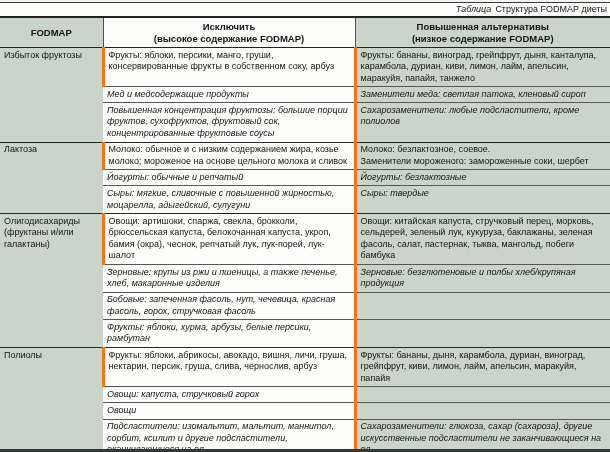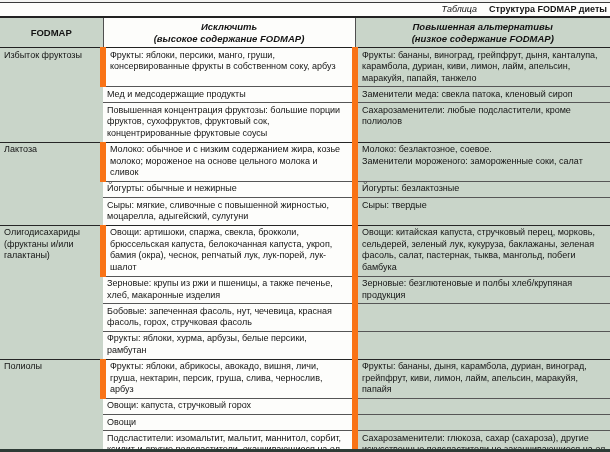--- a/index.html
+++ b/index.html
@@ -6,22 +6,22 @@
   body{
     width:610px;height:452px;overflow:hidden;background:#f4f4f2;
     font-family:"Liberation Sans","DejaVu Sans",sans-serif;color:#141414;
   }
   .page{position:relative;width:610px;height:452px;background:#fdfdfb;}
   .top-rule{height:0;border-top:1.5px solid #3a3a3a;margin-top:2px;}
   .caption{
     height:12px;padding:1px 3px 0 0;text-align:right;
     font-size:9px;line-height:11px;
   }
-  .caption .prefix{font-style:italic;font-weight:400;margin-right:12px;}
-  .caption .title{font-weight:700;margin-top:21px;}
+  .caption .prefix{font-style:italic;font-weight:400;margin-right:4px;}
+  .caption .title{font-weight:400;margin-top:21px;}
   table.fodmap{
     width:610px;height:431px;border-collapse:collapse;table-layout:fixed;
     font-size:9px;line-height:11.6px;
   }
   col.c1{width:103px;}
   col.c2{width:252px;}
   col.c3{width:255px;}
   thead th{
     font-size:9.5px;line-height:11.5px;font-weight:700;text-align:center;
     vertical-align:middle;padding:2px 3px;
@@ -29,23 +29,23 @@
     height:25px;
   }
   th.green, td.green{background:#c9d5c9;}
   th.white{background:#fdfdfb;}
   tbody td{
     vertical-align:top;padding:1.5px 4px 2px 4px;
     white-space:pre-line;
     margin-top:12px;
   }
   td.cat-cell{background:#c9d5c9;}
-  td + td{border-left:6px solid #f97316;}
-  th + th{border-left:1px solid #4f4f4f;font-style:italic;}
-  tr.sub-row td{border-top:1px solid #565656;}
+  td + td{border-left:3px solid #f97316;}
+  th + th{border-left:1px solid #4f4f4f;}
+  tr.sub-row td{border-top:1px solid #565656;font-style:italic;}
   tr.section-start td{border-top:1.4px solid #262626;}
   .bottom-bar{
     position:absolute;left:0;right:0;bottom:1px;height:4px;background:#2e3b36;
   }
 </style>
 </head>
 <body>
 
 <div class="page">
   <div class="top-rule"></div>
@@ -75,34 +75,34 @@
       </tr>
     </thead>
     <tbody>
         <tr class="section-start">
           <td class="cat-cell" rowspan="3">Избыток фруктозы</td>
           <td class="exclude-cell">Фрукты: яблоки, персики, манго, груши, консервированные фрукты в собственном соку, арбуз</td>
           <td class="green">Фрукты: бананы, виноград, грейпфрут, дыня, канталупа, карамбола, дуриан, киви, лимон, лайм, апельсин, маракуйя, папайя, танжело</td>
         </tr>
         <tr class="sub-row">
           <td class="exclude-cell">Мед и медсодержащие продукты</td>
-          <td class="green">Заменители меда: свекла патока, кленовый сироп</td>
+          <td class="green">Заменители меда: светлая патока, кленовый сироп</td>
         </tr>
         <tr class="sub-row">
           <td class="exclude-cell">Повышенная концентрация фруктозы: большие порции фруктов, сухофруктов, фруктовый сок, концентрированные фруктовые соусы</td>
           <td class="green">Сахарозаменители: любые подсластители, кроме полиолов</td>
         </tr>
         <tr class="section-start">
           <td class="cat-cell" rowspan="3">Лактоза</td>
           <td class="exclude-cell">Молоко: обычное и с низким содержанием жира, козье молоко; мороженое на основе цельного молока и сливок</td>
           <td class="green">Молоко: безлактозное, соевое.
-Заменители мороженого: замороженные соки, салат</td>
+Заменители мороженого: замороженные соки, шербет</td>
         </tr>
         <tr class="sub-row">
-          <td class="exclude-cell">Йогурты: обычные и нежирные</td>
+          <td class="exclude-cell">Йогурты: обычные и репчатый</td>
           <td class="green">Йогурты: безлактозные</td>
         </tr>
         <tr class="sub-row">
           <td class="exclude-cell">Сыры: мягкие, сливочные с повышенной жирностью, моцарелла, адыгейский, сулугуни</td>
           <td class="green">Сыры: твердые</td>
         </tr>
         <tr class="section-start">
           <td class="cat-cell" rowspan="4">Олигодисахариды (фруктаны и/или галактаны)</td>
           <td class="exclude-cell">Овощи: артишоки, спаржа, свекла, брокколи, брюссельская капуста, белокочанная капуста, укроп, бамия (окра), чеснок, репчатый лук, лук-порей, лук-шалот</td>
           <td class="green">Овощи: китайская капуста, стручковый перец, морковь, сельдерей, зеленый лук, кукуруза, баклажаны, зеленая фасоль, салат, пастернак, тыква, мангольд, побеги бамбука</td>

